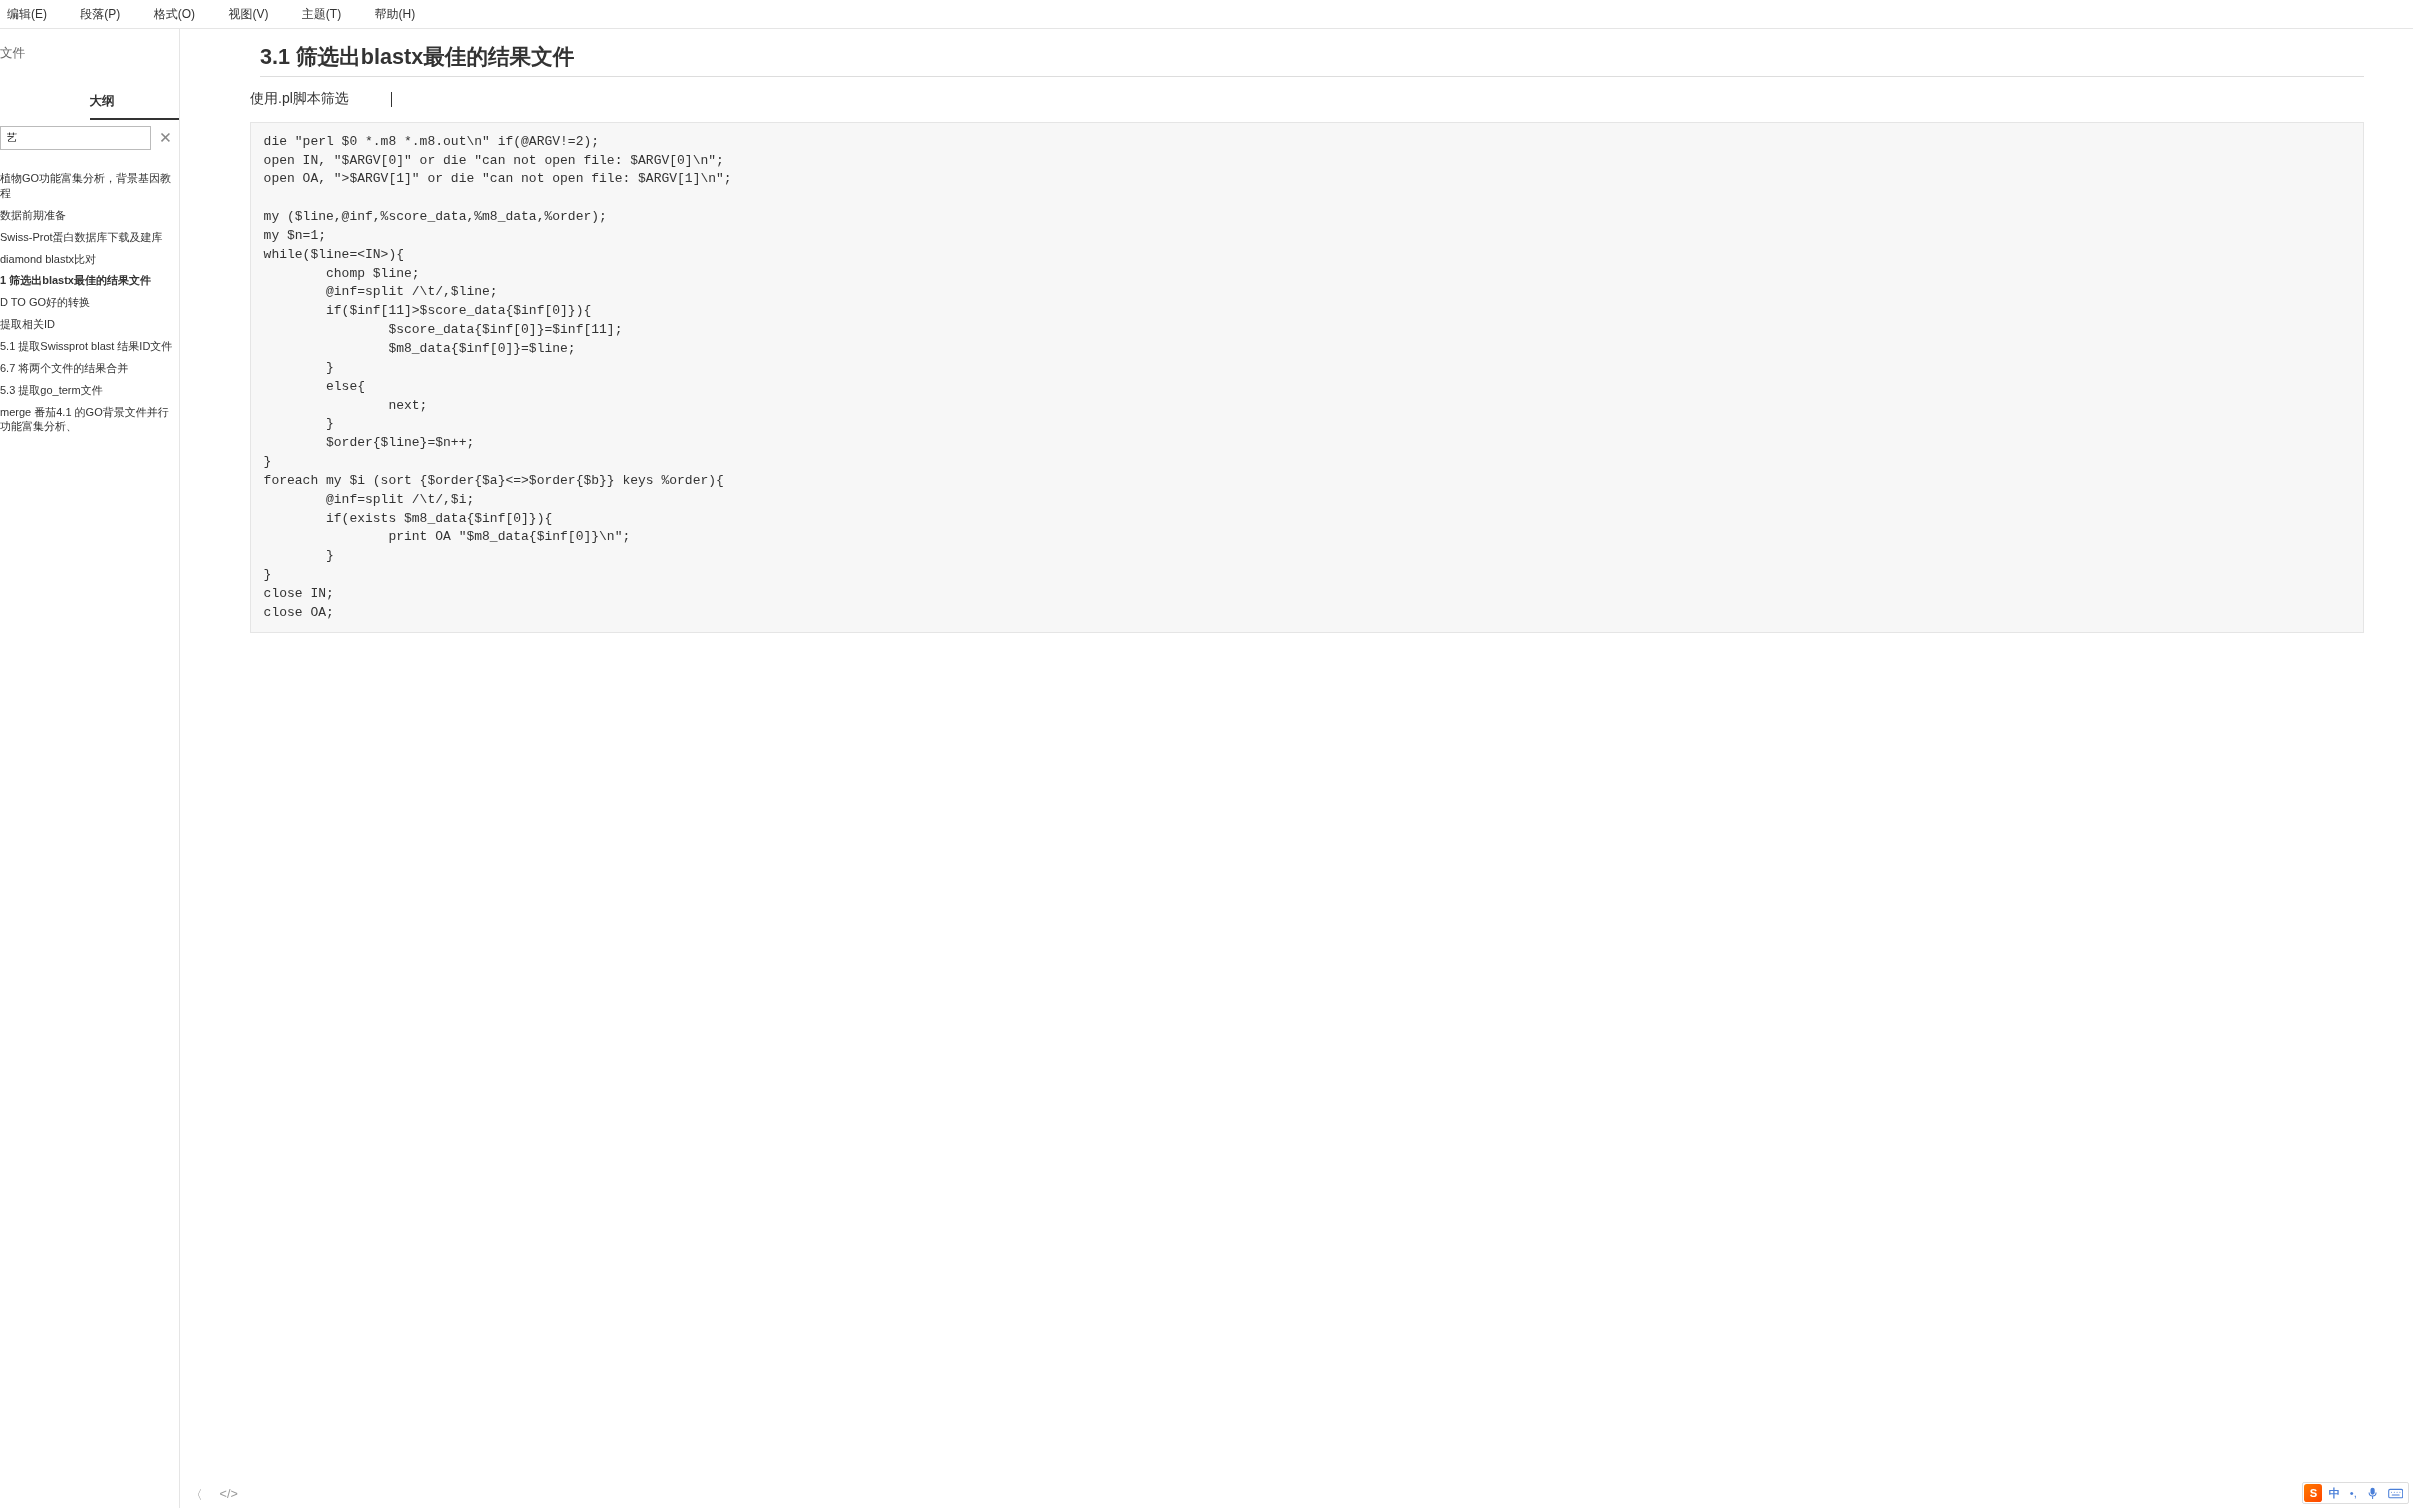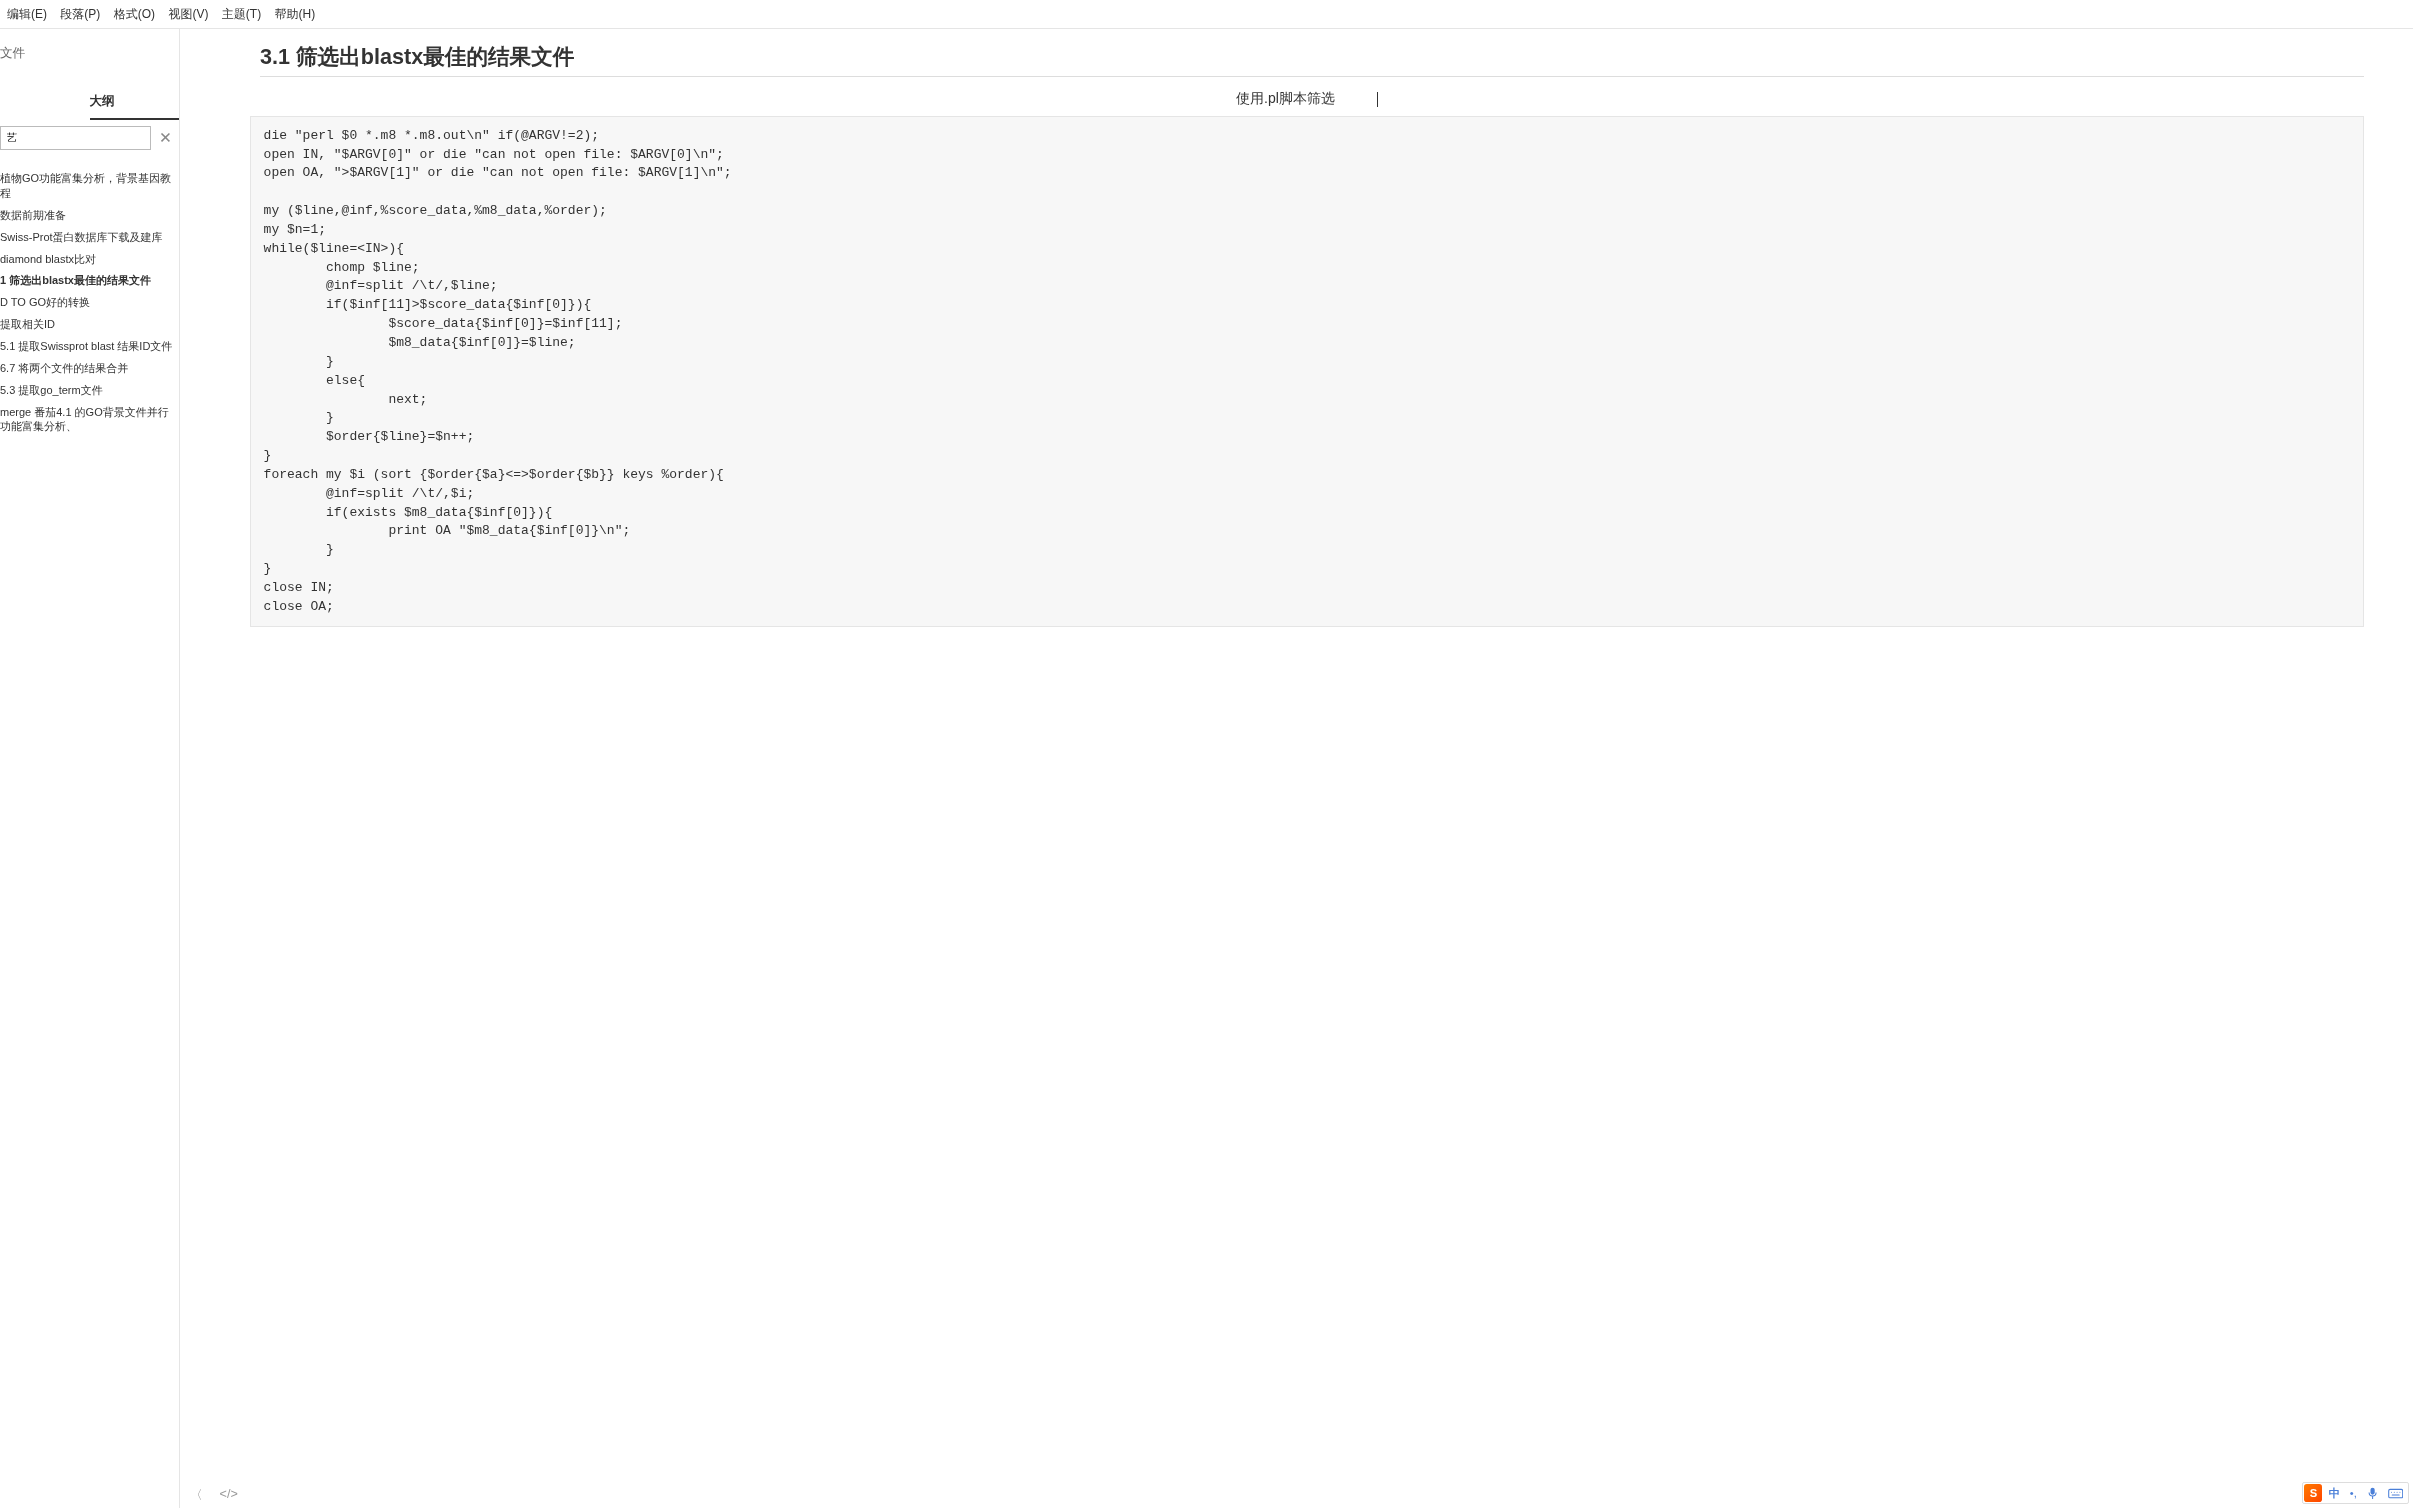--- a/index.html
+++ b/index.html
@@ -5,21 +5,21 @@
     * { margin: 0; padding: 0; box-sizing: border-box; }
     body {
       font-family: -apple-system, "Segoe UI", "Microsoft YaHei", sans-serif;
       font-size: 9.8px;
       color: #333;
       overflow: hidden;
       height: 100vh;
     }
     .menubar {
       display: flex;
-      gap: 5px;
+      gap: 25px;
       padding: 4.2px 2.8px;
       font-size: 12px;
       color: #333;
       border-bottom: 0.7px solid #e5e5e5;
     }
     .menubar span { cursor: pointer; padding: 1.4px 4.2px; }
     .main-container {
       display: flex;
       height: calc(100vh - 24px);
     }
@@ -92,23 +92,22 @@
     .heading {
       font-size: 21.6px;
       font-weight: 700;
       padding-bottom: 5.6px;
       border-bottom: 0.7px solid #ddd;
       margin-bottom: 12.6px;
       margin-left: 10px;
     }
     .para {
       font-size: 14px;
-      margin-bottom: 8px;
-      color: #333;
-      text-align: center;
+      margin-bottom: 14px;
+      color: #333;
     }
     .text-cursor {
       display: inline-block;
       width: 1px;
       height: 15.4px;
       background: #333;
       vertical-align: middle;
       margin-left: 42px;
     }
     .codeblock {

